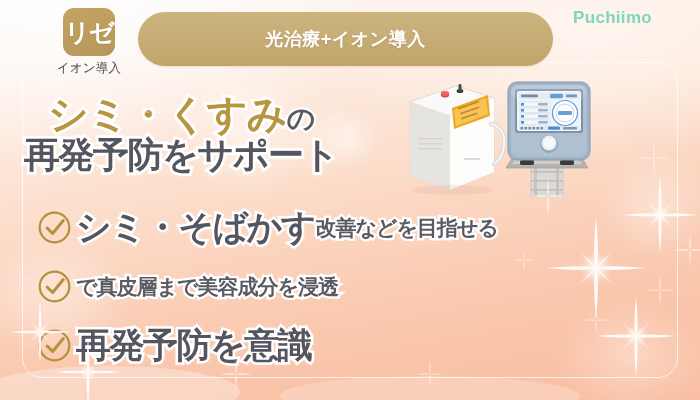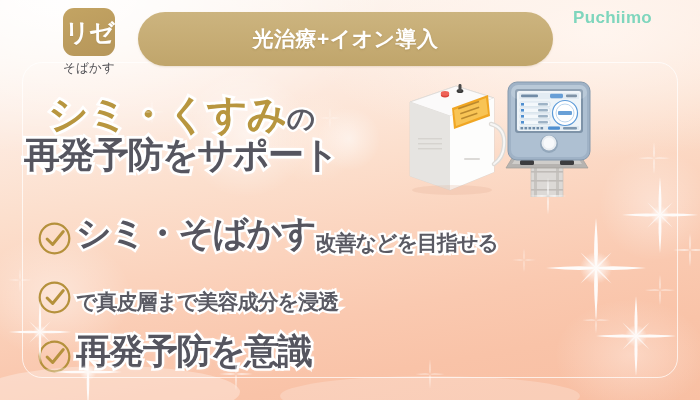--- a/index.html
+++ b/index.html
@@ -60,21 +60,21 @@
 
   .pill{
     position:absolute; left:138px; top:12px;
     width:415px; height:54px;
     background:linear-gradient(180deg,#ccb47f 0%,#c6ac74 55%,#c0a56b 100%);
     border-radius:28px;
     display:flex; align-items:center; justify-content:center;
     box-shadow:0 1px 2px rgba(150,120,70,.18);
   }
   .pill span{
-    color:#ffffff; font-size:21px; font-weight:700; letter-spacing:.5px;
+    color:#ffffff; font-size:18px; font-weight:700; letter-spacing:.5px;
     text-shadow:0 1px 2px rgba(140,110,60,.30);
   }
 
   .brand{
     position:absolute; right:12px; top:8px;
     color:#7fd6bd; font-size:17px; font-weight:800;
     letter-spacing:.3px;
   }
 
   
@@ -99,21 +99,21 @@
   .hl-dark{
     font-size:36px; font-weight:800; color:#55555f;
     letter-spacing:-1.5px;
     -webkit-text-stroke:5.5px #ffffff;
     paint-order:stroke fill;
     text-shadow:0 0 6px rgba(255,255,255,.9);
   }
 
   
   .bullets{ position:absolute; left:36px; top:198px; width:640px; }
-  .bullet{ display:flex; align-items:flex-end; height:59px; white-space:nowrap; }
+  .bullet{ display:flex; align-items:center; height:59px; white-space:nowrap; }
 
   .check{ flex:0 0 auto; width:37px; height:37px; margin-right:3px; }
 
   .b-big{
     font-size:35px; font-weight:800; letter-spacing:-1.5px;
     -webkit-text-stroke:5px #ffffff; paint-order:stroke fill;
     text-shadow:0 0 5px rgba(255,255,255,.9);
   }
   .b-big.gold{ color:#b8963f; }
   .b-big.dark{ color:#55555f; }
@@ -140,21 +140,21 @@
   <div class="bokeh" style="left:556px;top:300px;width:150px;height:110px;background:radial-gradient(ellipse,rgba(255,235,225,.5) 0%,rgba(255,235,225,0) 72%);"></div>
   <div class="bokeh" style="left:600px;top:150px;width:110px;height:110px;background:radial-gradient(circle,rgba(255,255,255,.35) 0%,rgba(255,255,255,0) 72%);"></div>
 
   <div class="frame"></div>
 
   <div class="header">
 
     <div class="clinic-logo">
       <span>リゼ</span>
     </div>
-    <div class="clinic-sub">そばかす</div>
+    <div class="clinic-sub">イオン導入</div>
 
     <div class="pill">
       <span>光治療+イオン導入</span>
     </div>
 
     <div class="brand">Puchiimo</div>
   </div>
 
   <div class="headline">
     <div class="hl-row r1">

